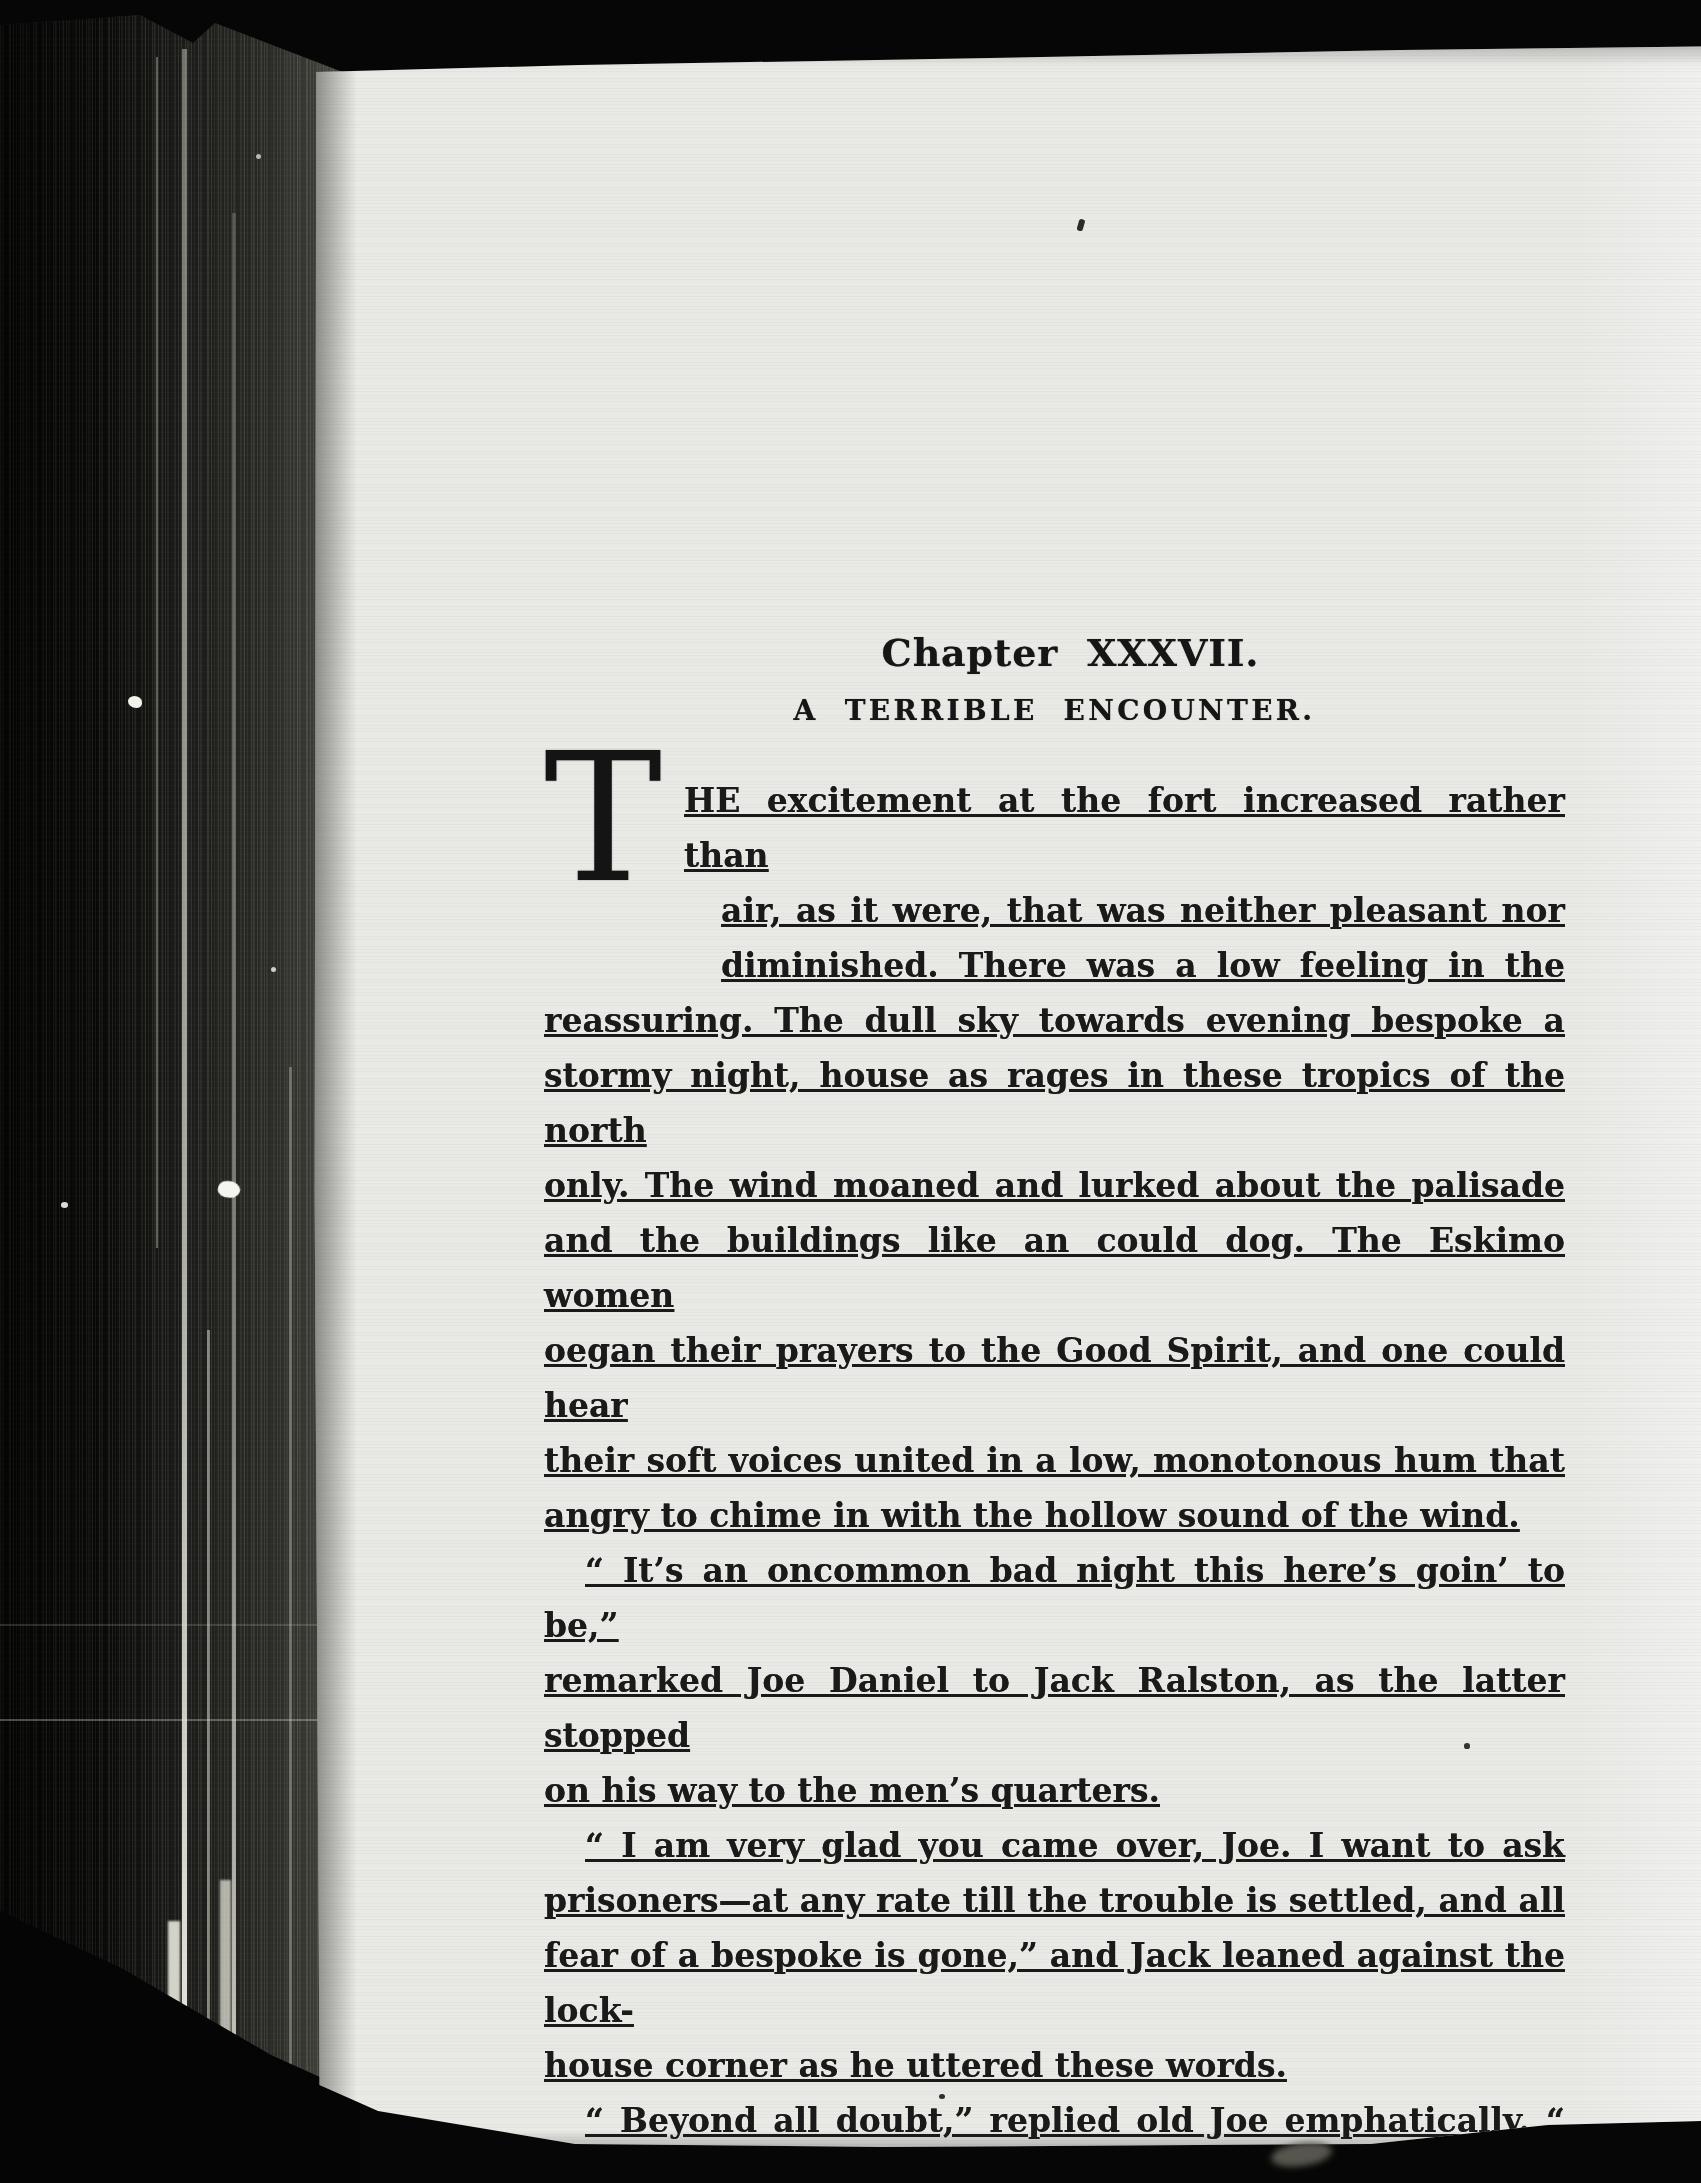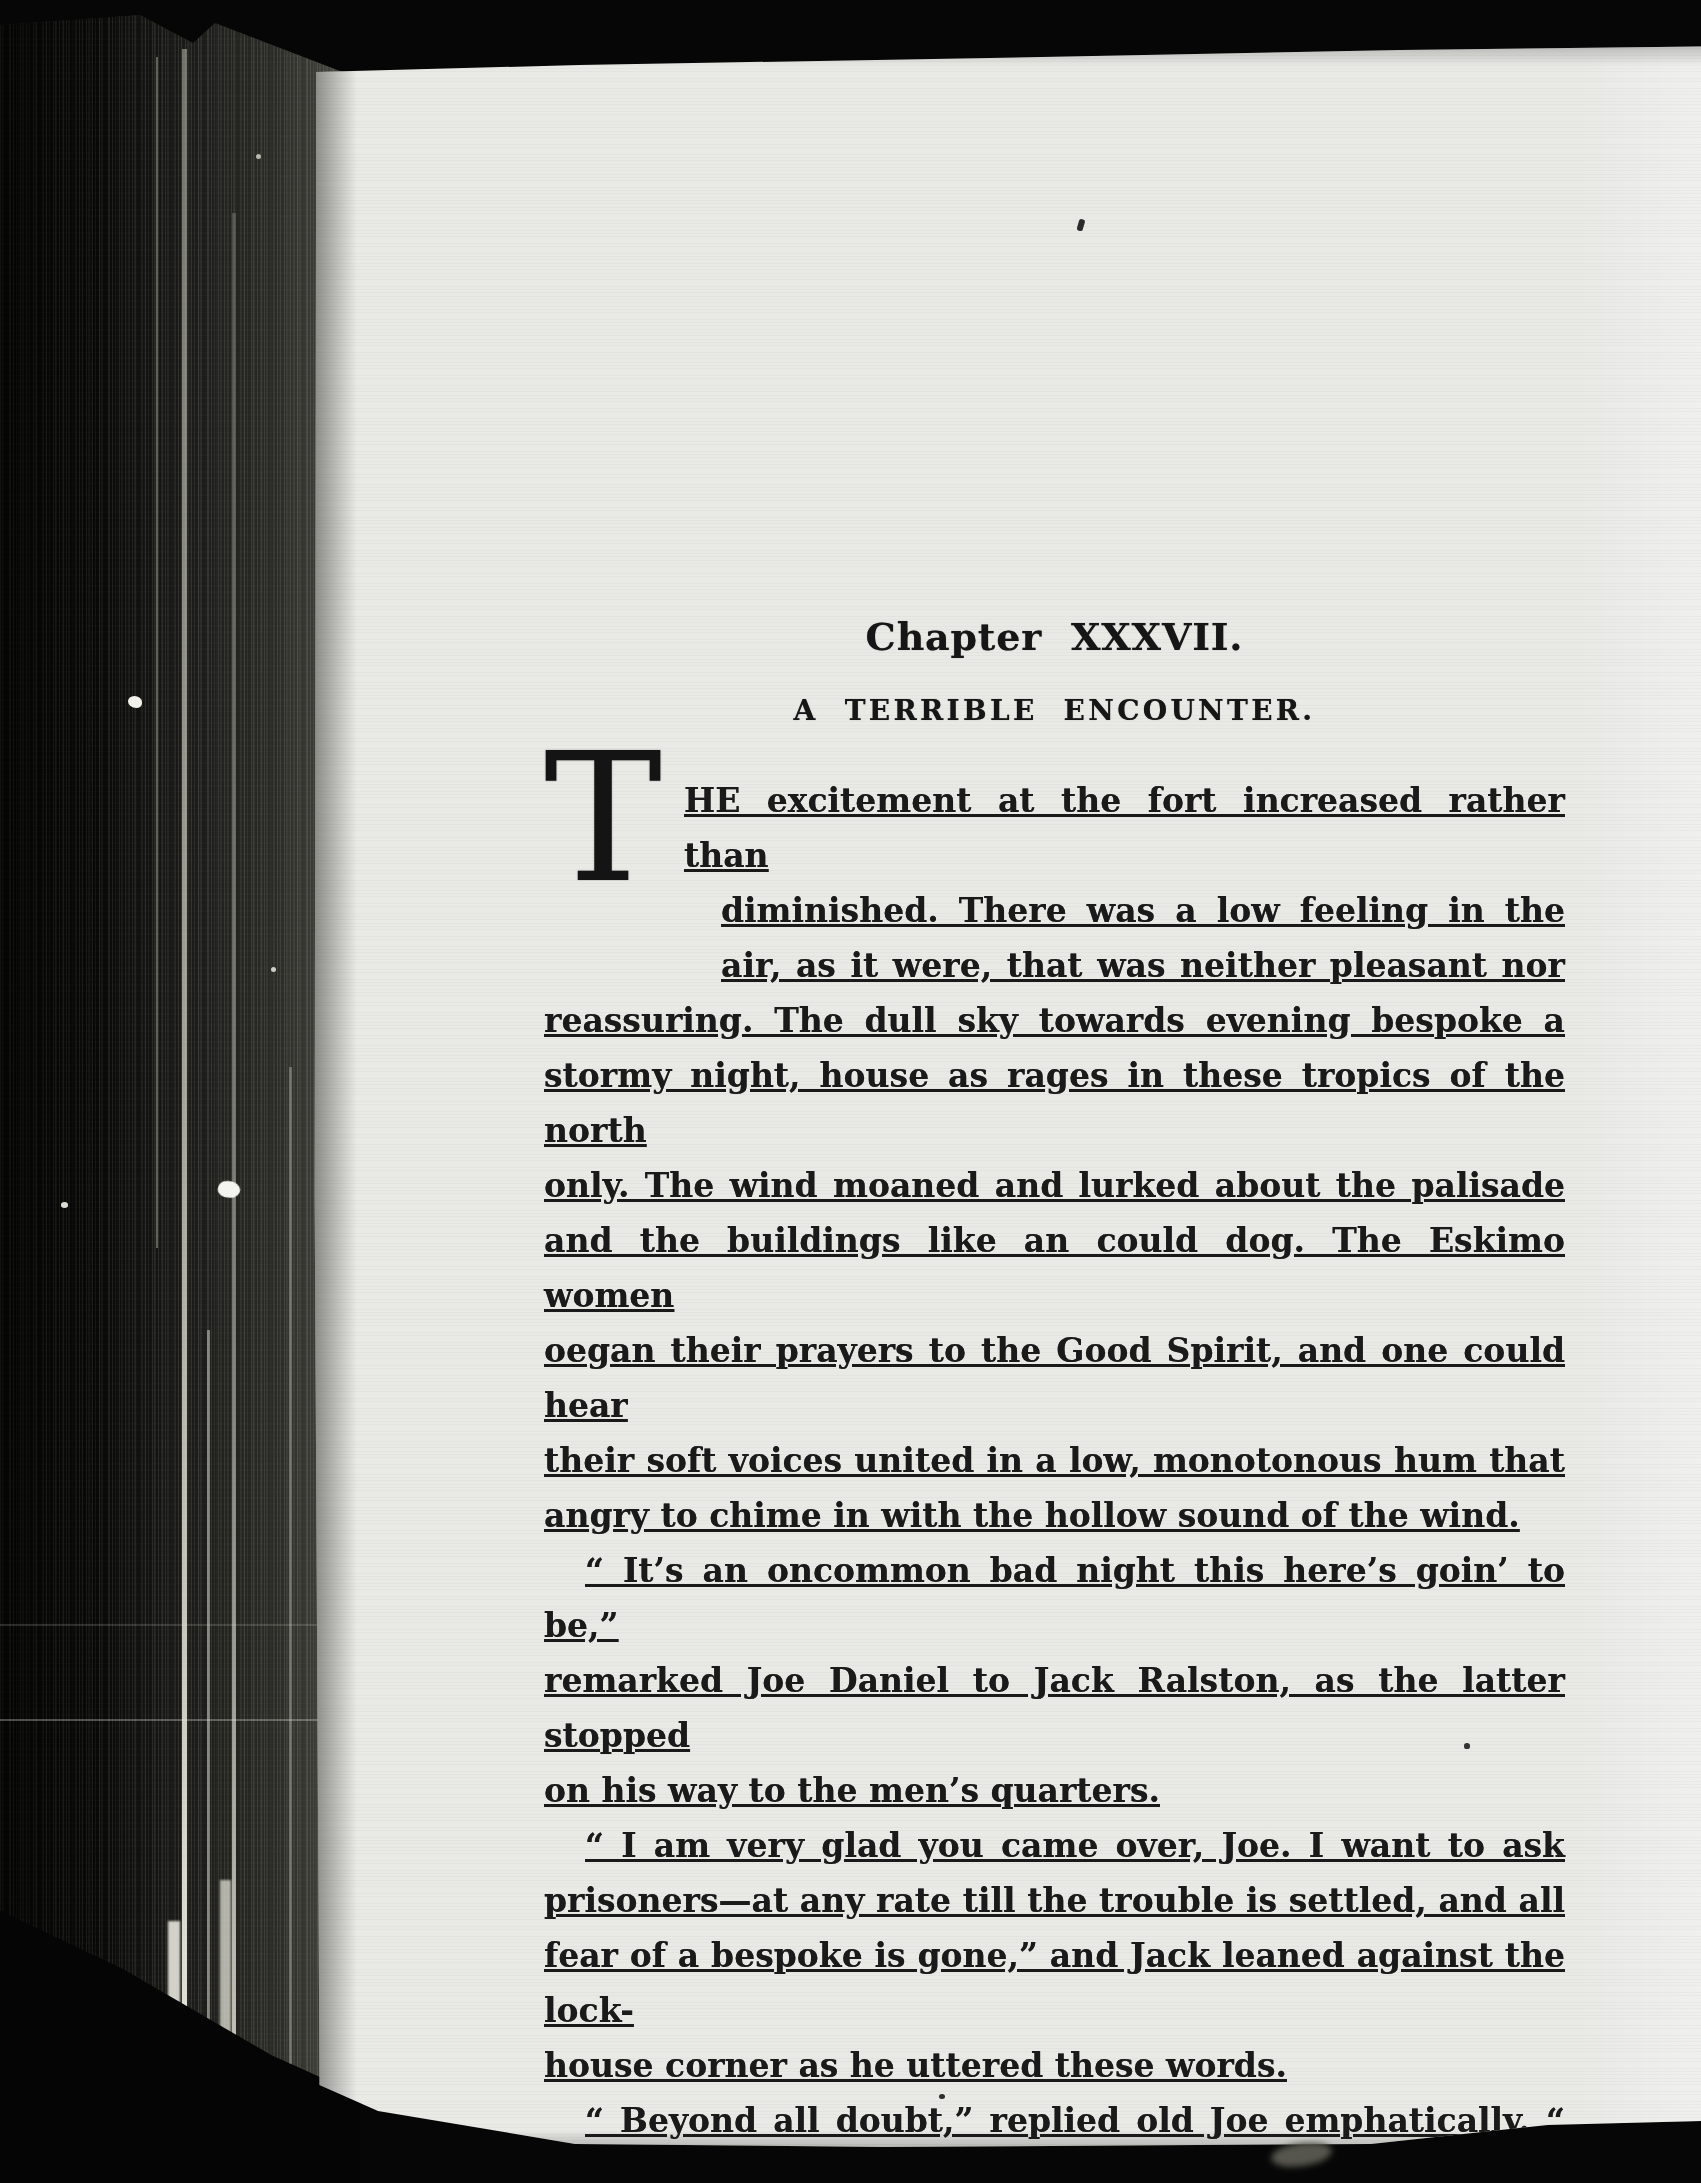--- a/index.html
+++ b/index.html
@@ -88,21 +88,21 @@
     background: linear-gradient(180deg, rgba(0,0,0,0.22), rgba(0,0,0,0));
   }
   .page-bottom-shade {
     position: absolute; left: 0; right: 0; bottom: 0; height: 25px;
     background: linear-gradient(0deg, rgba(20,20,18,0.35), rgba(0,0,0,0));
   }
 
   
   .chapter-heading {
     position: absolute; left: 236px; top: 569px; width: 1021px;
-    margin: 0; text-align: center;
+    margin: 16px; text-align: center;
     font-size: 38px; font-weight: 700; color: #161616;
     letter-spacing: 0.8px; word-spacing: 15px;
     text-shadow: 0 0 0.8px rgba(10,10,10,0.55);
   }
   .section-title {
     position: absolute; left: 236px; top: 649px; width: 1021px;
     margin: 0; text-align: center;
     font-size: 28px; font-weight: 700; color: #161616;
     letter-spacing: 3.3px; word-spacing: 13px;
     text-shadow: 0 0 0.8px rgba(10,10,10,0.55);
@@ -166,22 +166,22 @@
     <div class="page-top-shade"></div>
     <div class="page-bottom-shade"></div>
 
     <h1 class="chapter-heading">Chapter XXXVII.</h1>
     <h2 class="section-title">A TERRIBLE ENCOUNTER.</h2>
 
     <div class="dropcap">T</div>
 
     <div class="text-column">
       <div class="tline l1">HE excitement at the fort increased rather than</div>
+      <div class="tline l23">air, as it were, that was neither pleasant nor</div>
       <div class="tline l23">diminished.  There was a low feeling in the</div>
-      <div class="tline l23">air, as it were, that was neither pleasant nor</div>
       <div class="tline">reassuring.  The dull sky towards evening bespoke a</div>
       <div class="tline">stormy night, house as rages in these tropics of the north</div>
       <div class="tline">only.  The wind moaned and lurked about the palisade</div>
       <div class="tline">and the buildings like an could dog.  The Eskimo women</div>
       <div class="tline">oegan their prayers to the Good Spirit, and one could hear</div>
       <div class="tline">their soft voices united in a low, monotonous hum that</div>
       <div class="tline end">angry to chime in with the hollow sound of the wind.</div>
 
       <div class="tline pind">“ It’s an oncommon bad night this here’s goin’ to be,”</div>
       <div class="tline">remarked Joe Daniel to Jack Ralston, as the latter stopped</div>

